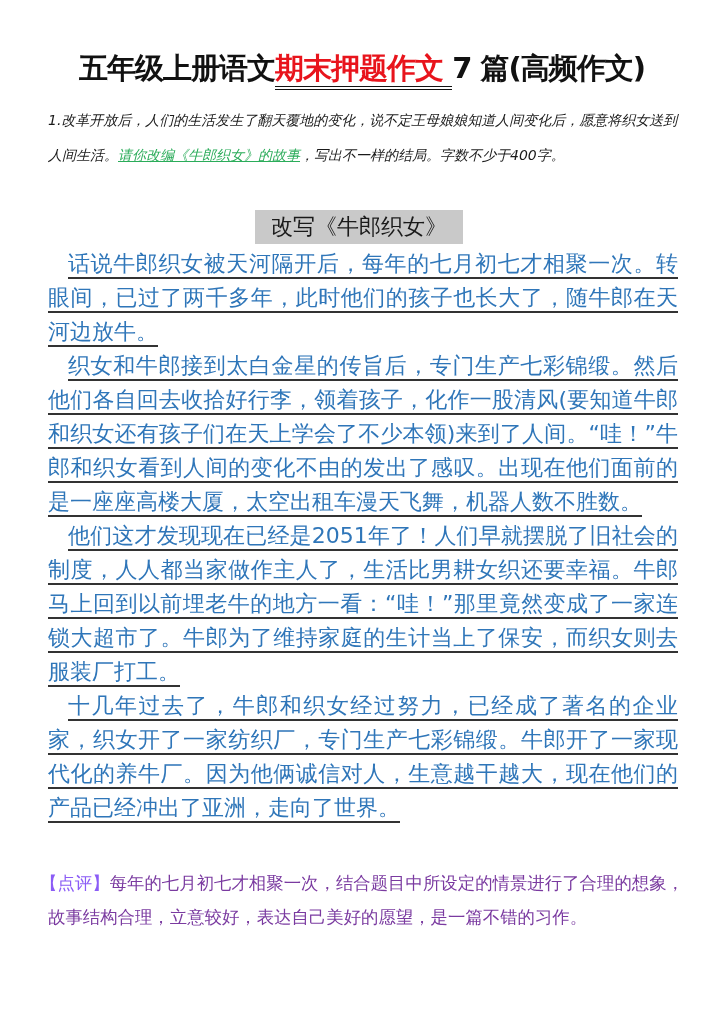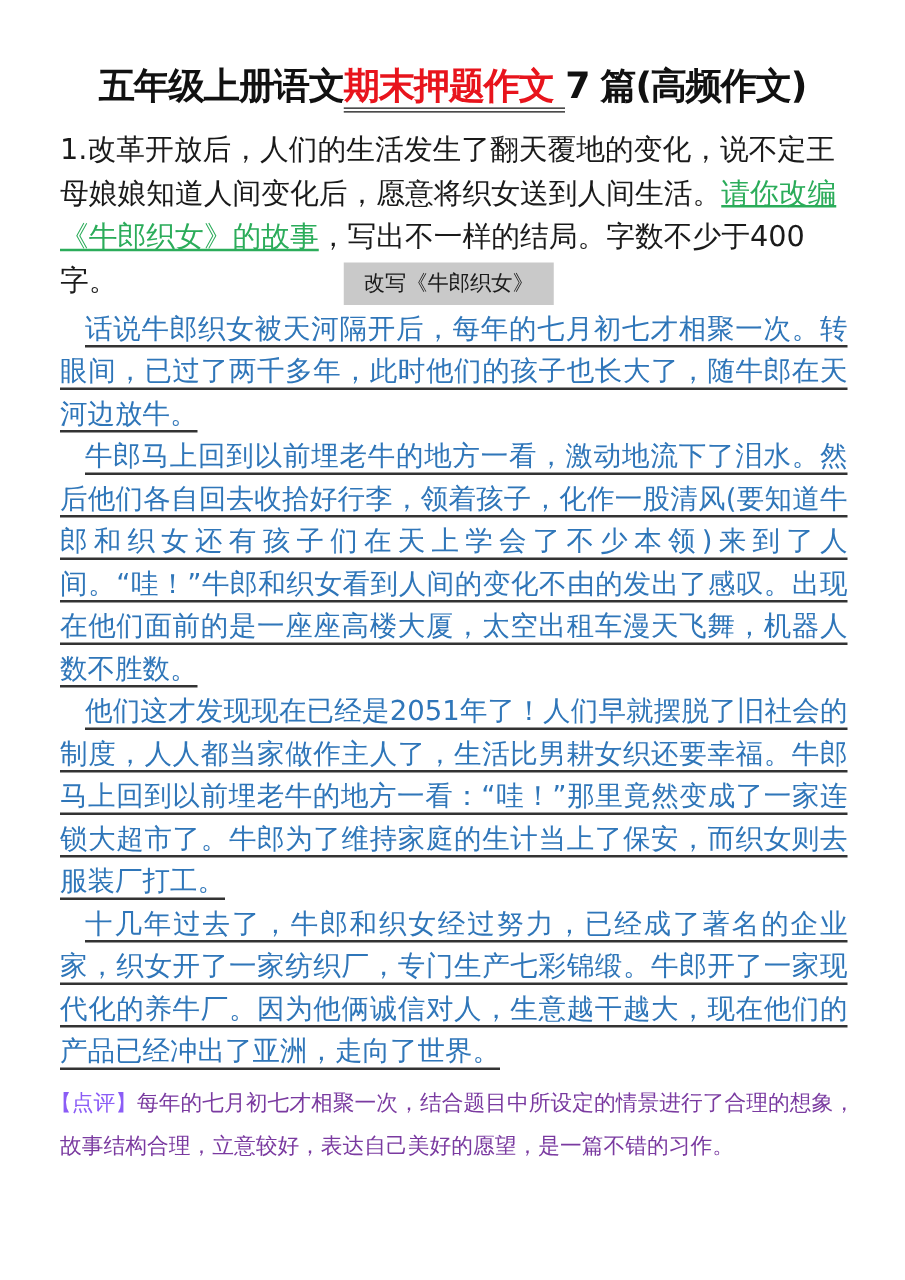--- a/index.html
+++ b/index.html
@@ -34,41 +34,42 @@
     .title .hl {
       color: #e8141c;
       border-bottom: 4px double #111;
       padding-bottom: 1px;
     }
     .prompt {
       position: absolute;
       top: 103px;
       left: 48px;
       width: 636px;
-      font-size: 23px;
+      font-size: 14px;
       line-height: 35px;
       color: #1a1a1a;
+      font-style: italic;
     }
     .prompt .task {
       color: #2bac5a;
       text-decoration: underline;
       text-decoration-color: #2bac5a;
     }
     .subtitle-wrap {
       position: absolute;
       top: 210px;
       left: 0;
       width: 724px;
       text-align: center;
     }
     .subtitle {
       display: inline-block;
       background: #c9c9c9;
       color: #1a1a1a;
-      font-size: 17px;
+      font-size: 22px;
       line-height: 34px;
       padding: 0 16px;
       margin-left: -6px;
     }
     .story {
       position: absolute;
       top: 247px;
       left: 48px;
       width: 630px;
     }
@@ -110,20 +111,20 @@
   <div class="title"><span>五年级上册语文</span><span class="hl"><span>期末押题作文</span>&nbsp;</span><span>7 篇(高频作文)</span></div>
 
   <div class="prompt"><span>1.</span><span>改革开放后，人们的生活发生了翻天覆地的变化，说不定王母娘娘知道人间变化后，愿意将织女送到人间生活。</span><span class="task">请你改编《牛郎织女》的故事</span><span>，写出不一样的结局。字数不少于400字。</span></div>
 
   <div class="subtitle-wrap">
     <span class="subtitle">改写《牛郎织女》</span>
   </div>
 
   <div class="story">
     <p><span>话说牛郎织女被天河隔开后，每年的七月初七才相聚一次。转眼间，已过了两千多年，此时他们的孩子也长大了，随牛郎在天河边放牛。</span></p>
-    <p><span>牛郎马上回到以前埋老牛的地方一看，激动地流下了泪水。然后他们各自回去收拾好行李，领着孩子，化作一股清风(要知道牛郎和织女还有孩子们在天上学会了不少本领)来到了人间。“哇！”牛郎和织女看到人间的变化不由的发出了感叹。出现在他们面前的是一座座高楼大厦，太空出租车漫天飞舞，机器人数不胜数。</span></p>
+    <p><span>织女和牛郎接到太白金星的传旨后，专门生产七彩锦缎。然后他们各自回去收拾好行李，领着孩子，化作一股清风(要知道牛郎和织女还有孩子们在天上学会了不少本领)来到了人间。“哇！”牛郎和织女看到人间的变化不由的发出了感叹。出现在他们面前的是一座座高楼大厦，太空出租车漫天飞舞，机器人数不胜数。</span></p>
     <p><span>他们这才发现现在已经是2051年了！人们早就摆脱了旧社会的制度，人人都当家做作主人了，生活比男耕女织还要幸福。牛郎马上回到以前埋老牛的地方一看：“哇！”那里竟然变成了一家连锁大超市了。牛郎为了维持家庭的生计当上了保安，而织女则去服装厂打工。</span></p>
     <p><span>十几年过去了，牛郎和织女经过努力，已经成了著名的企业家，织女开了一家纺织厂，专门生产七彩锦缎。牛郎开了一家现代化的养牛厂。因为他俩诚信对人，生意越干越大，现在他们的产品已经冲出了亚洲，走向了世界。</span></p>
   </div>
 
   <div class="comment"><span class="tag">【点评】</span><span>每年的七月初七才相聚一次，结合题目中所设定的情景进行了合理的想象，故事结构合理，立意较好，表达自己美好的愿望，是一篇不错的习作。</span></div>
 
 </div>
 
 </body></html>

